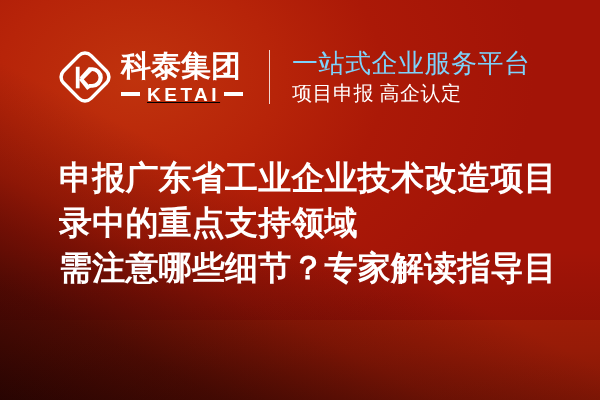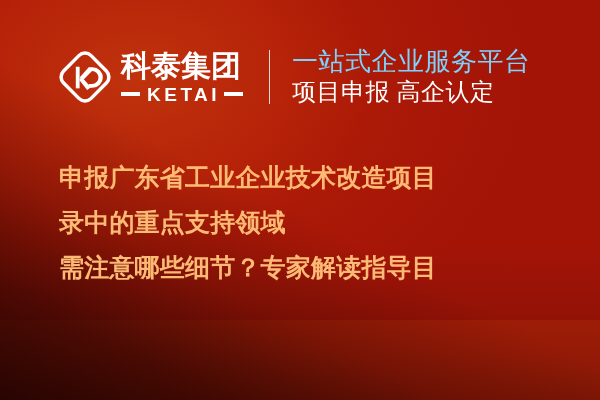--- a/index.html
+++ b/index.html
@@ -79,20 +79,21 @@
     font-size: 30px;
     font-weight: bold;
     line-height: 1.04;
     letter-spacing: 0px;
     white-space: nowrap;
   }
   #brand-en-row {
     display: flex;
     align-items: center;
     margin-top: 3px;
+    text-decoration: underline;
   }
   .brand-rule {
     display: block;
     width: 19px;
     height: 4px;
     background: #ffffff;
     flex: 0 0 auto;
   }
   #brand-en {
     color: #ffffff;
@@ -119,38 +120,38 @@
     color: #7dd3fc;
     font-size: 26px;
     font-weight: normal;
     line-height: 1.12;
     letter-spacing: 0.5px;
     white-space: nowrap;
   }
   #tagline-sub {
     color: #ffffff;
     font-family: "Liberation Serif", "DejaVu Serif", serif;
-    font-size: 24px;
+    font-size: 20px;
     font-weight: normal;
     line-height: 1.2;
     letter-spacing: 0.5px;
     margin-top: 2px;
     white-space: nowrap;
   }
 
   
   #headline {
     position: absolute;
     left: 59px;
     top: 155px;
     width: 500px;
   }
   .headline-line {
-    color: #fdba74;
-    font-size: 25px;
+    color: #ffffff;
+    font-size: 33px;
     font-weight: bold;
     line-height: 45px;
     letter-spacing: 0.2px;
     white-space: nowrap;
   }
 </style>
 </head>
 <body>
 
 <div id="banner">

